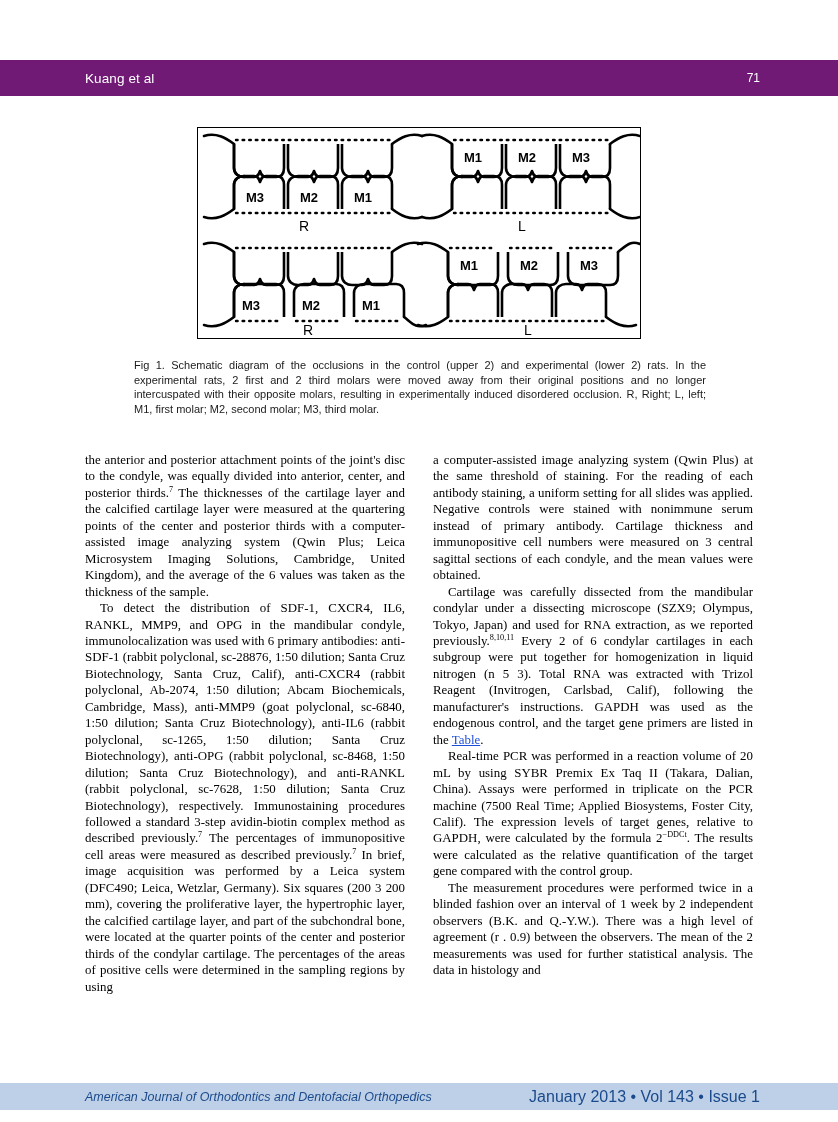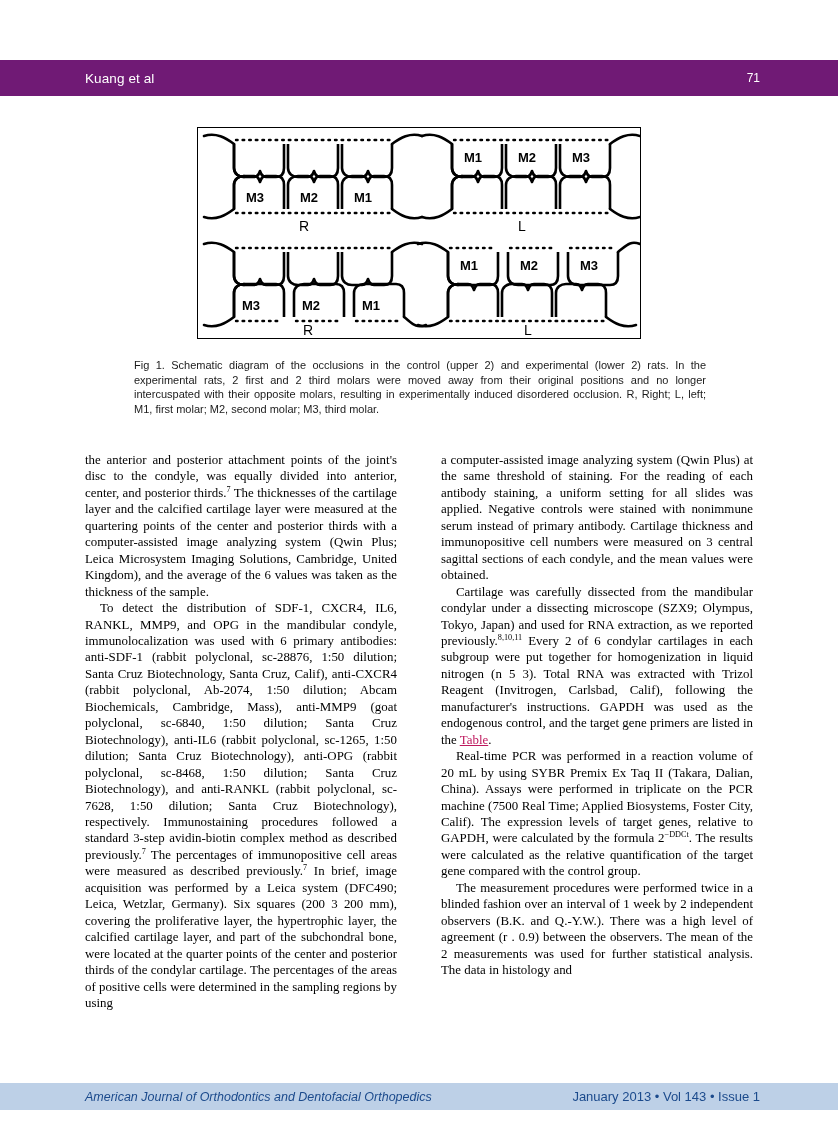--- a/index.html
+++ b/index.html
@@ -69,21 +69,21 @@
   }
 
   
   #body-columns {
     position: absolute;
     left: 85px;
     top: 452px;
     width: 668px;
     height: 598px;
     display: flex;
-    gap: 44px;
+    gap: 28px;
   }
   .column {
     width: 320px;
   }
   .column p {
     margin: 0;
     font-size: 12.9px;
     line-height: 16.45px;
     text-align: justify;
     text-justify: inter-word;
@@ -99,21 +99,21 @@
     margin: 15px 0 4px 0;
     font-weight: normal;
     line-height: 15px;
   }
   sup {
     font-size: 8.2px;
     vertical-align: super;
     line-height: 0;
   }
   .xref {
-    color: #be185d;
+    color: #1d4ed8;
   }
 
   
   #footer-band {
     position: absolute;
     left: 0;
     top: 1083px;
     width: 838px;
     height: 27px;
     background: #bdd0e7;
@@ -124,21 +124,21 @@
     padding: 0 78px 0 85px;
   }
   #footer-band .ft-journal {
     font-family: "Liberation Sans", sans-serif;
     font-style: italic;
     font-size: 12.5px;
     color: #1b4a8c;
   }
   #footer-band .ft-issue {
     font-family: "Liberation Sans", sans-serif;
-    font-size: 13px;
+    font-size: 16px;
     color: #1b4a8c;
   }
 </style>
 </head>
 <body>
 
 <div id="running-head" style="background: #701a75;">
   <span class="rh-text">Kuang et al</span>
   <span class="rh-page">71</span>
 </div>

